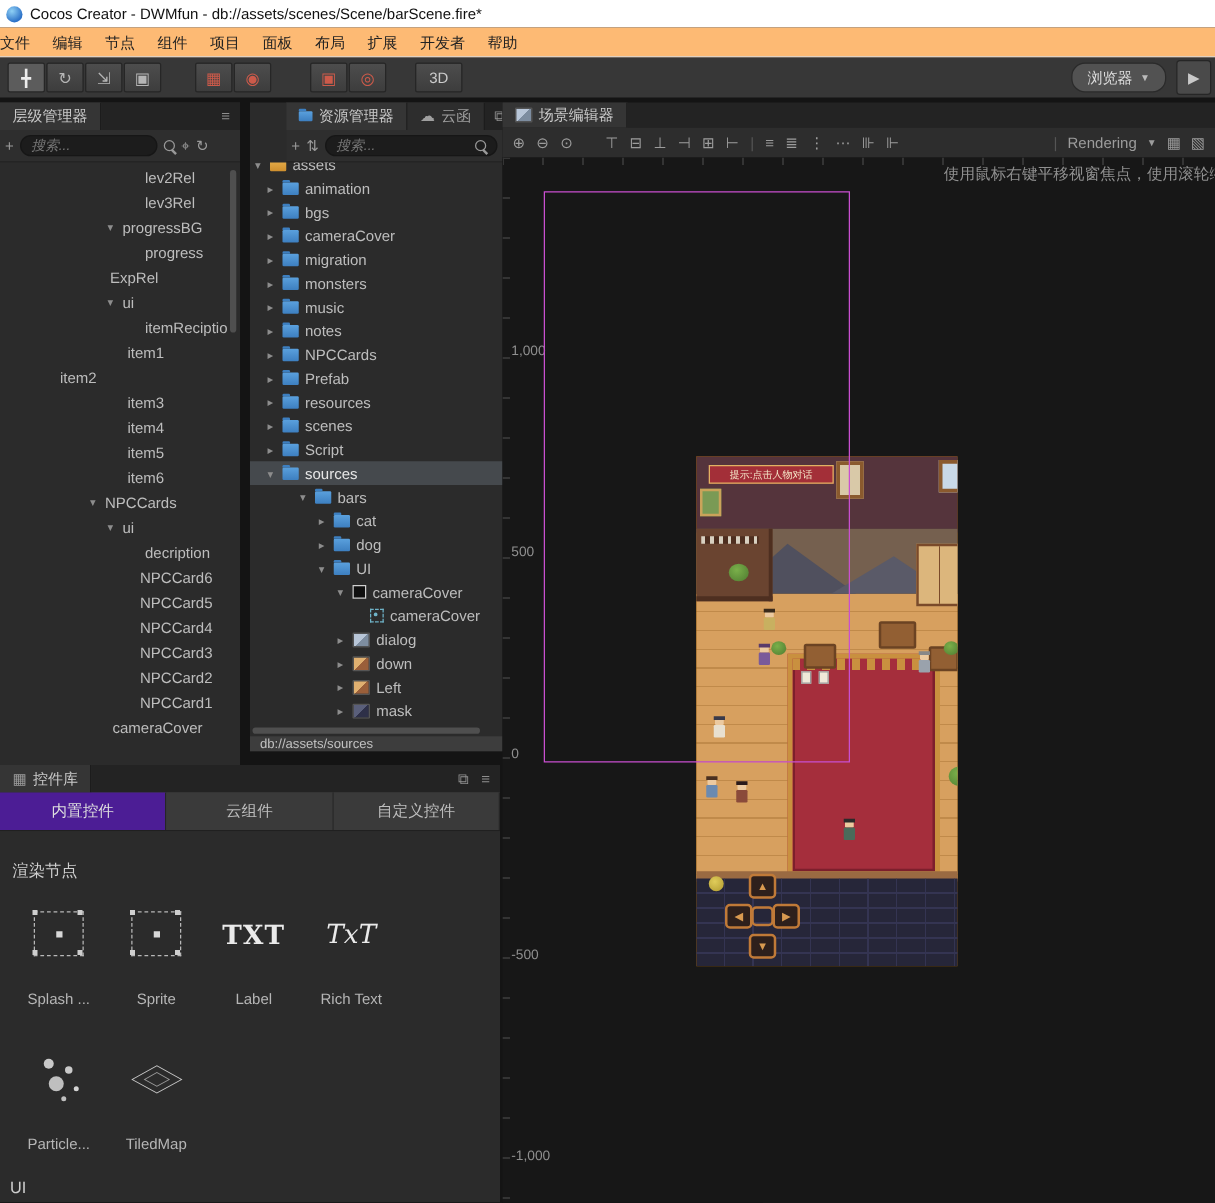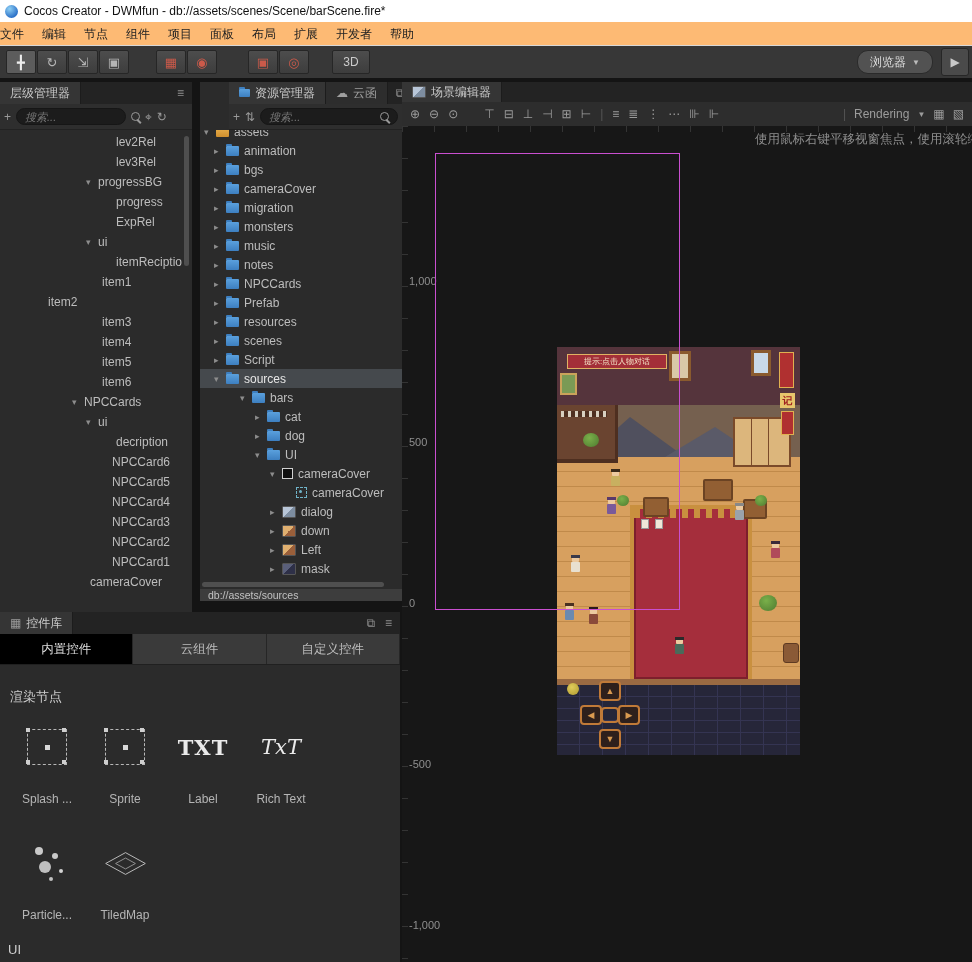--- a/index.html
+++ b/index.html
@@ -69,21 +69,21 @@
   #assets .tree .first{margin-top:-8px;}
   #assets .search{width:138px;position:relative;}
   .searchwrap{position:relative;display:flex;align-items:center;}
   .searchwrap .mag{position:absolute;right:9px;top:4px;}
   .astatus{position:absolute;left:0;right:0;bottom:0;height:12px;background:#3d3d3d;color:#c2c2c2;font-size:10.5px;line-height:12px;padding-left:8px;}
 
   
   #widgets{left:0;top:612px;width:400px;height:350px;}
   .wtabs{height:30px;display:flex;background:#3a3a3a;border-bottom:1px solid #202020;}
   .wtab{flex:1;display:flex;align-items:center;justify-content:center;font-size:12.5px;color:#bdbdbd;border-right:1px solid #262626;background:#3a3a3a;}
-  .wtab.active{background:#000000;color:#dedede;}
+  .wtab.active{background:#4c1d95;color:#dedede;}
   .wsection{position:absolute;left:10px;top:76px;font-size:13px;color:#cfcfcf;}
   .wfooter{position:absolute;left:8px;top:330px;font-size:13px;color:#cfcfcf;}
   .witem{position:absolute;width:78px;text-align:center;}
   .wicon{height:46px;display:flex;align-items:center;justify-content:center;margin-bottom:22px;}
   .wlabel{font-size:12px;color:#b5b5b5;white-space:nowrap;}
   .i-spritebox{width:38px;height:34px;border:1px dashed #b8b8b8;position:relative;}
   .i-spritebox::before{content:"";position:absolute;top:-2px;left:-2px;width:4px;height:4px;background:#cfcfcf;box-shadow:36px 0 #cfcfcf,0 32px #cfcfcf,36px 32px #cfcfcf;}
   .i-spritebox::after{content:"";position:absolute;left:50%;top:50%;width:5px;height:5px;margin:-2px 0 0 -2px;background:#d8d8d8;}
   .i-txt{font-family:"DejaVu Serif",serif;font-weight:bold;font-size:21px;color:#eaeaea;letter-spacing:1px;}
   .i-rtxt{font-family:"DejaVu Serif",serif;font-style:italic;font-size:21px;color:#eaeaea;}
@@ -101,21 +101,21 @@
   .stools .right{margin-left:auto;display:flex;align-items:center;gap:8px;}
   .stools .caret{font-size:8px;}
   .scanvas{position:absolute;left:0;top:44px;right:0;bottom:0;background:#171717;overflow:hidden;}
   .ruler-v{position:absolute;left:0;top:0;bottom:0;width:6px;background:repeating-linear-gradient(to bottom,#343434 0 1px,transparent 1px 32px);}
   .ruler-h{position:absolute;left:0;top:0;right:0;height:6px;background:repeating-linear-gradient(to right,#343434 0 1px,transparent 1px 32px);}
   .rlabel{position:absolute;left:7px;color:#8f8f8f;font-size:11px;}
   .hint{position:absolute;left:353px;top:5px;right:0;color:#8f8f8f;font-size:12.5px;white-space:nowrap;overflow:hidden;}
   .design-rect{position:absolute;left:33px;top:27px;width:243px;height:455px;border:1px solid #c94fd0;z-index:5;}
 
   
-  .preview{position:absolute;left:155px;top:221px;width:243px;height:408px;background:#a16207;overflow:hidden;z-index:2;}
+  .preview{position:absolute;left:155px;top:239px;width:209px;height:408px;background:#a16207;overflow:hidden;z-index:2;}
   .preview div{position:absolute;}
   .pv-floor{left:0;top:110px;width:243px;height:230px;background:repeating-linear-gradient(to bottom,#d7a05f 0 14px,#c08a4a 14px 15px);}
   .pv-wall{left:0;top:0;width:243px;height:58px;background:#55343c;border-bottom:3px solid #3e2329;}
   .pv-mural{left:0;top:58px;width:243px;height:52px;background:#75604f;overflow:hidden;}
   .pv-mtn1{left:28px;bottom:0;width:0;height:0;border-left:45px solid transparent;border-right:55px solid transparent;border-bottom:40px solid #50505e;}
   .pv-mtn2{left:108px;bottom:0;width:0;height:0;border-left:50px solid transparent;border-right:45px solid transparent;border-bottom:30px solid #5a5a68;}
   .pv-counter{left:0;top:58px;width:58px;height:54px;background:#6a4430;border-right:3px solid #4e2f20;border-bottom:4px solid #4e2f20;}
   .pv-bottles{left:4px;top:64px;width:46px;height:6px;background:repeating-linear-gradient(to right,#d8d0c0 0 3px,#4e2f20 3px 7px);}
   .pv-screen{left:176px;top:70px;width:54px;height:46px;background:#dcb67c;border:2px solid #7a4a2a;background-image:linear-gradient(to right,transparent 0 16px,#7a4a2a 16px 17px,transparent 17px 33px,#7a4a2a 33px 34px,transparent 34px);}
   .pv-banner{left:10px;top:7px;width:100px;height:15px;background:#a32f38;border:1px solid #e0b263;color:#f5e6c8;font-size:8px;line-height:13px;text-align:center;box-sizing:border-box;}
@@ -234,21 +234,21 @@
       <div class="trow" style="padding-left:116px">
           <span>lev3Rel</span>
         </div>
       <div class="trow" style="padding-left:86px">
           <span class="arrow">▾</span>
           <span>progressBG</span>
         </div>
       <div class="trow" style="padding-left:116px">
           <span>progress</span>
         </div>
-      <div class="trow" style="padding-left:116px">
+      <div class="trow" style="padding-left:88px">
           <span>ExpRel</span>
         </div>
       <div class="trow" style="padding-left:86px">
           <span class="arrow">▾</span>
           <span>ui</span>
         </div>
       <div class="trow" style="padding-left:116px">
           <span>itemReciptio</span>
         </div>
       <div class="trow" style="padding-left:102px">

